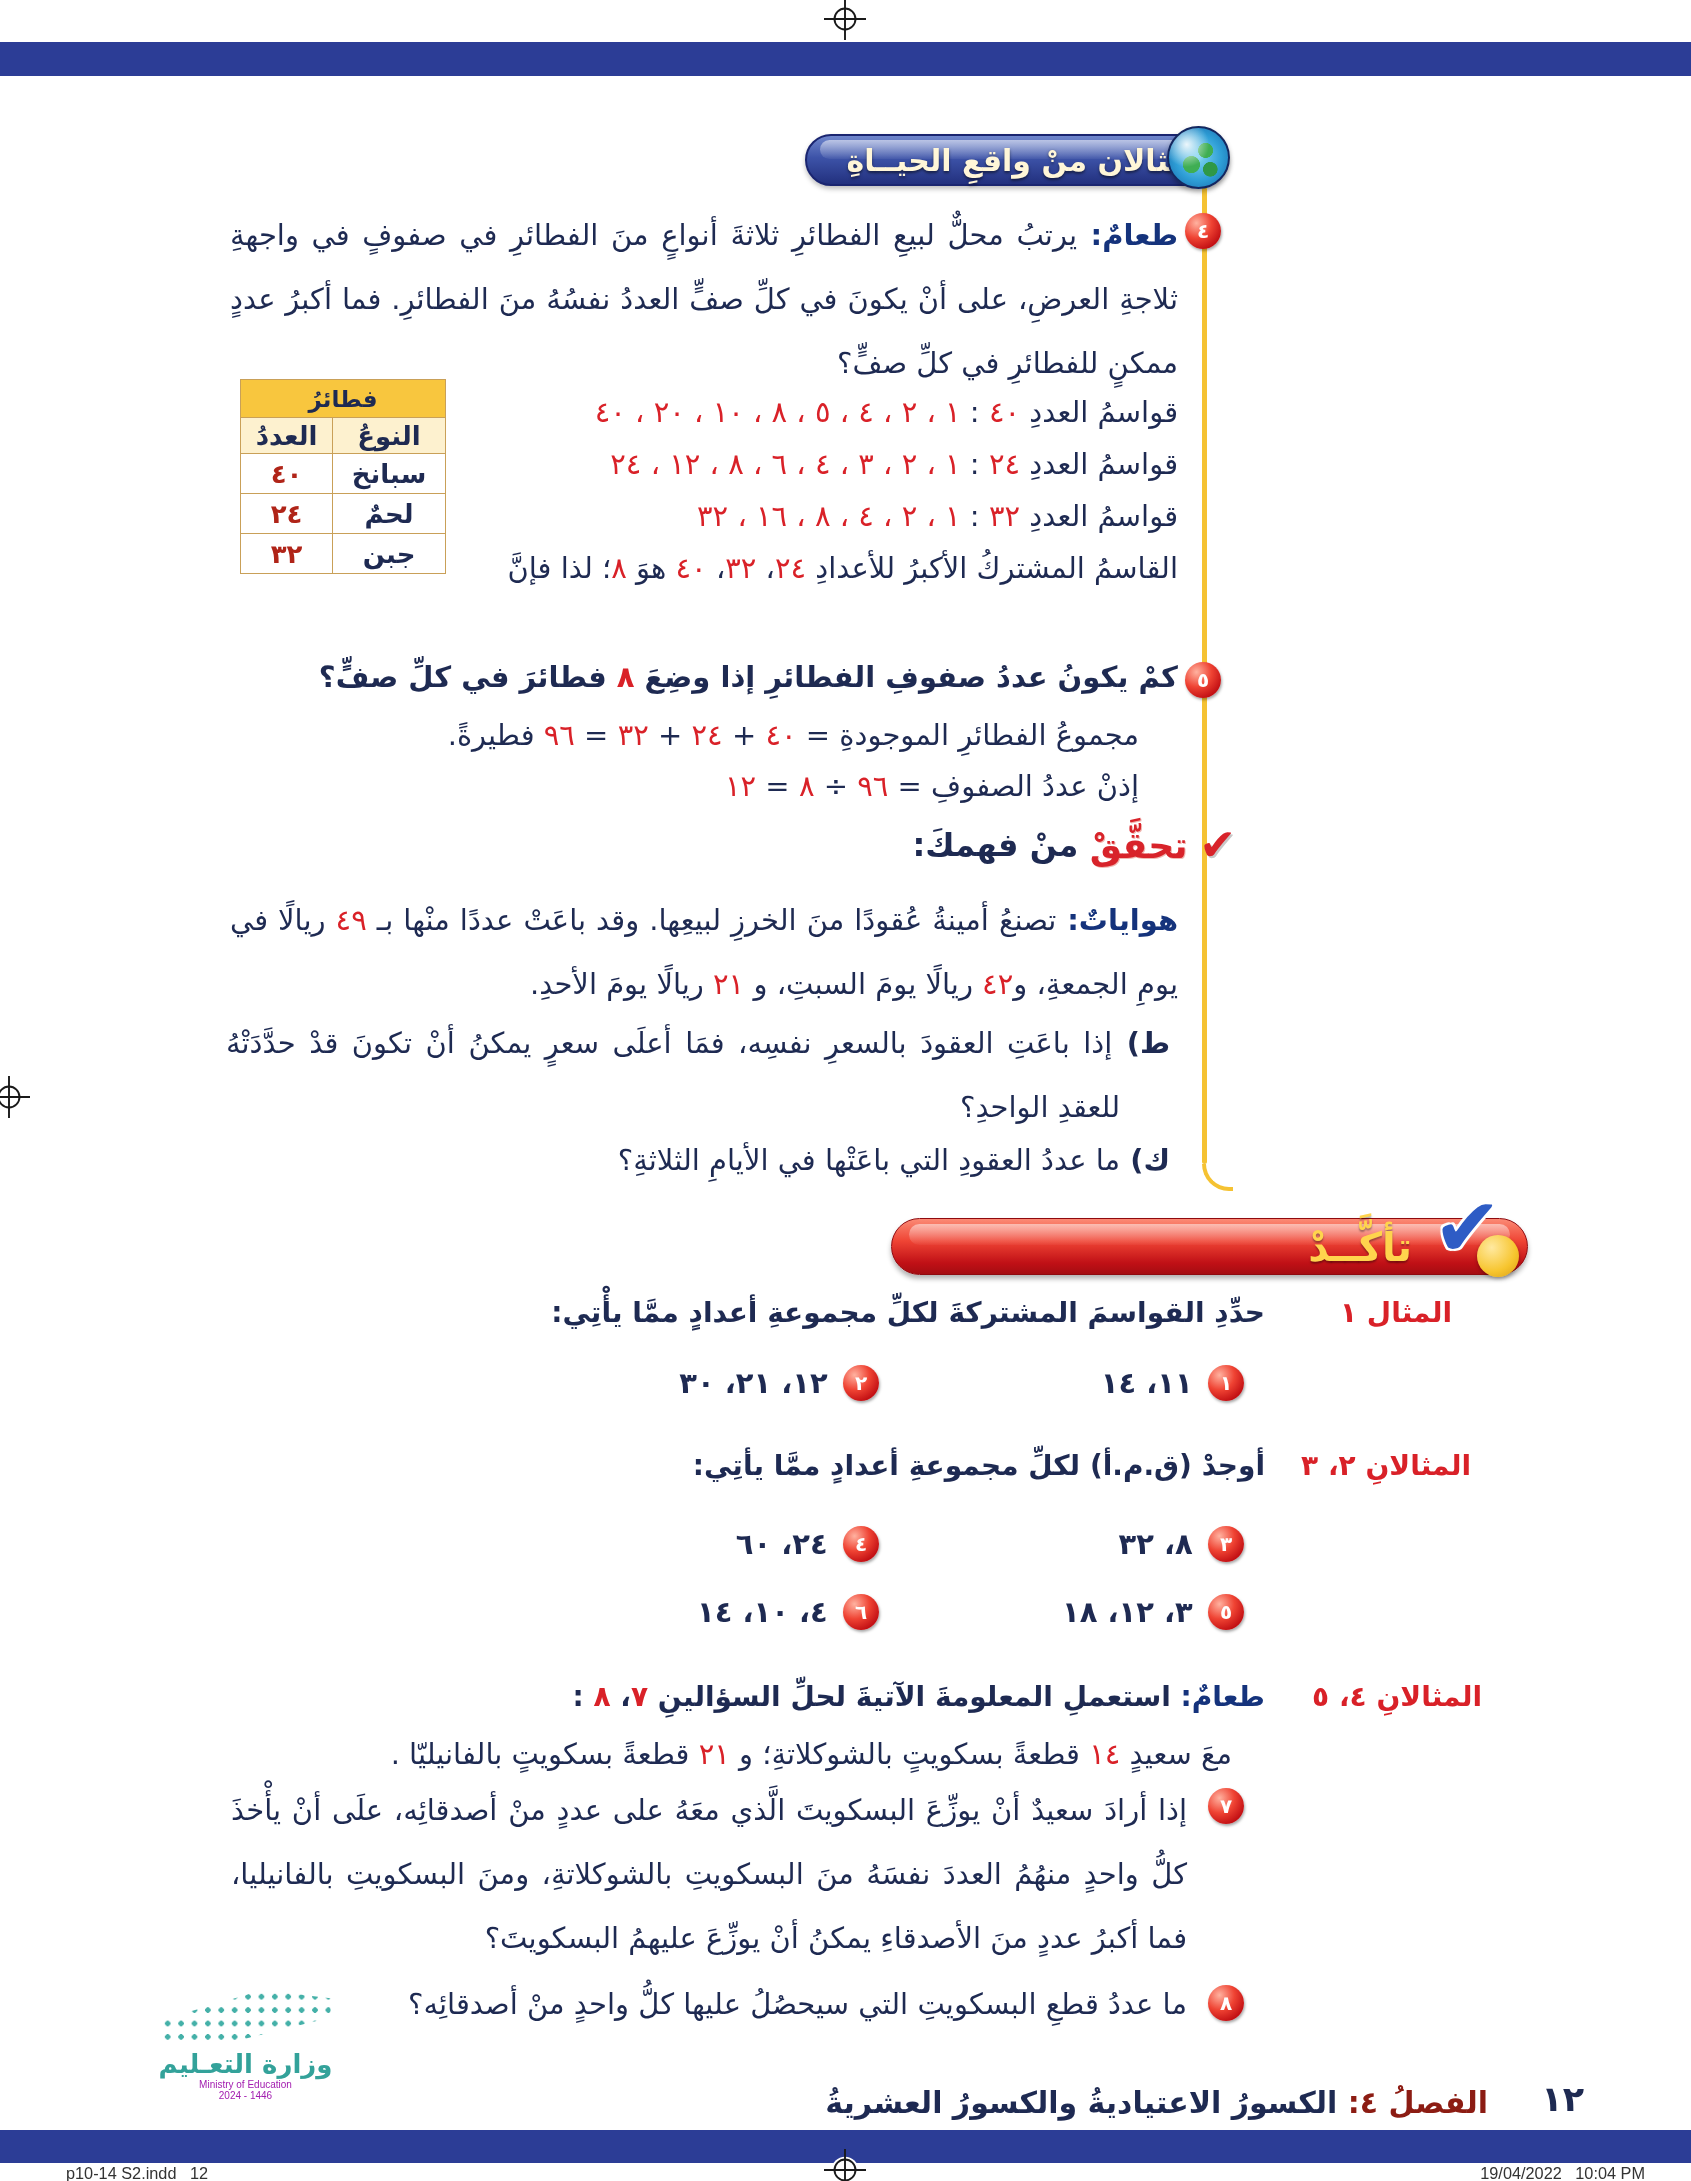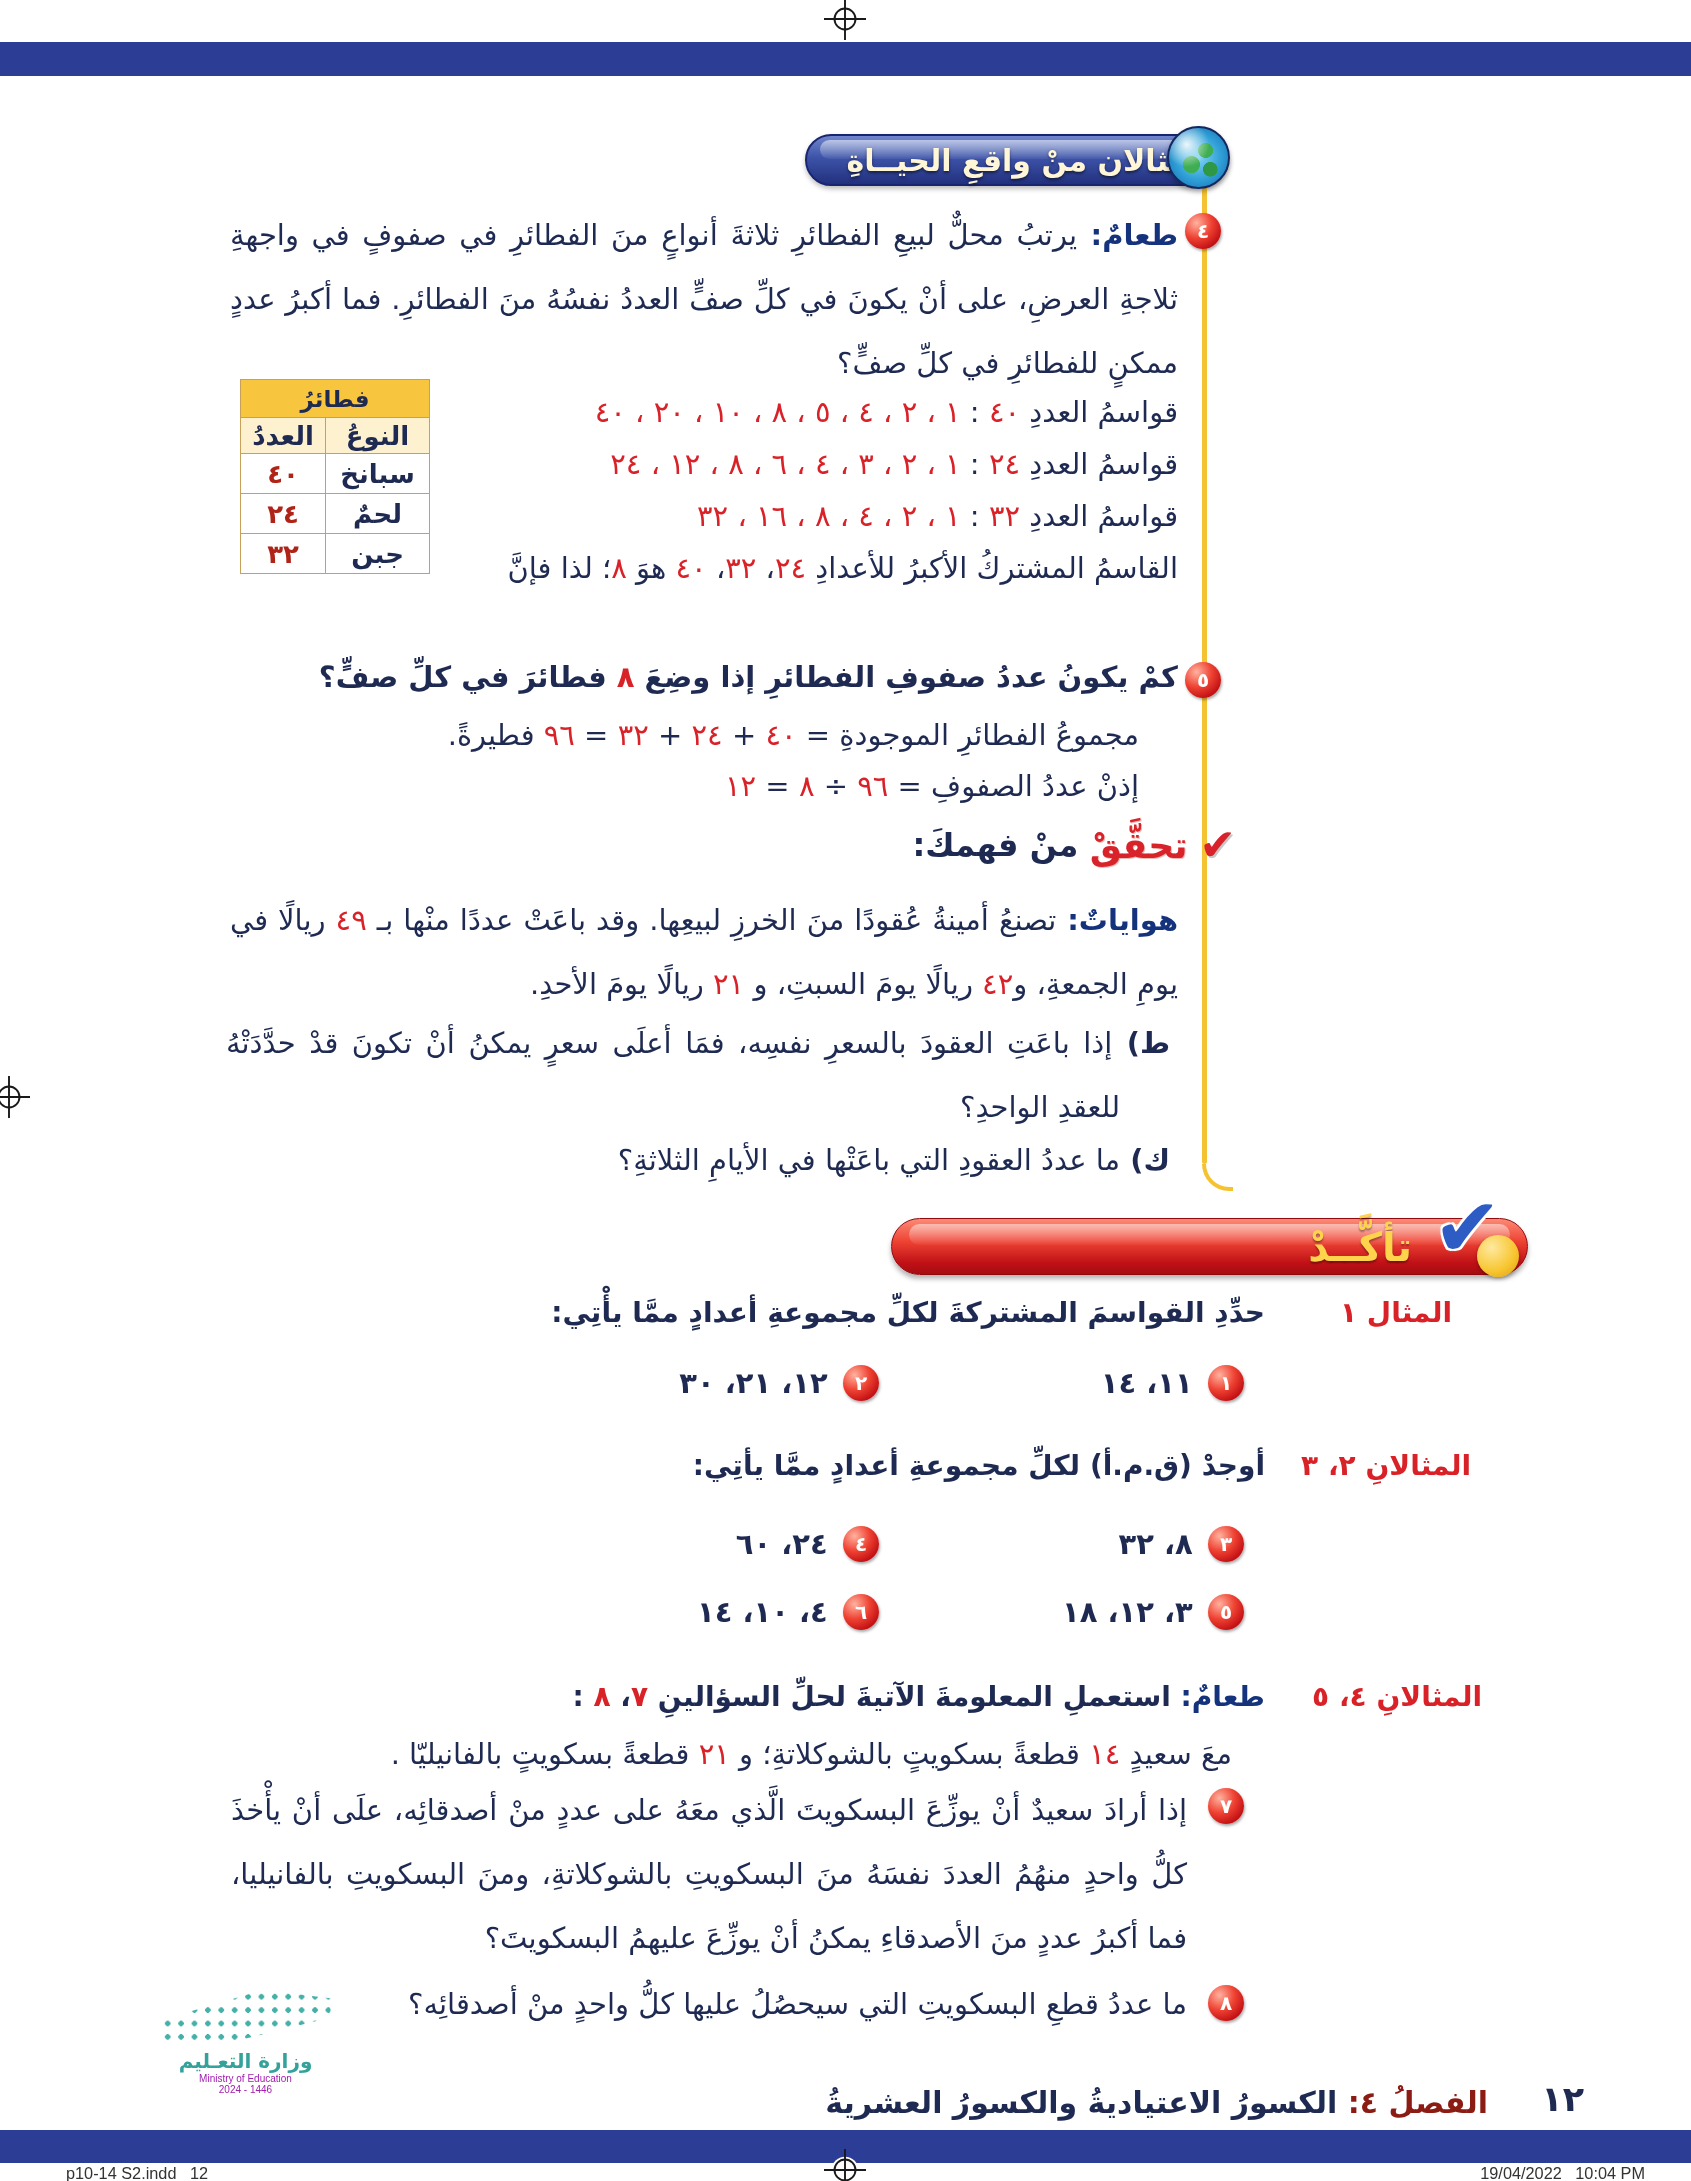--- a/index.html
+++ b/index.html
@@ -56,21 +56,21 @@
       radial-gradient(circle at 50% 50%, #7fd4f2 0%, #2e9ed6 55%, #1565a8 100%);
     border:2.9px solid #14275f; box-shadow:0 2.9px 5.7px rgba(0,0,0,.3);
   }
 
   #timeline { position:absolute; left:1203px; top:184px; width:4.8px; height:980px; background:#f5c232; border-radius:2.9px; }
   #timeline-tail {
     position:absolute; left:1203px; top:1164px; width:31px; height:27px;
     border-left:4.8px solid #f5c232; border-bottom:4.8px solid #f5c232; border-bottom-left-radius:27px;
   }
 
-  #pies-table { position:absolute; left:241px; top:379px; width:190px; border-collapse:collapse; background:#fff;border-radius:25px; }
+  #pies-table { position:absolute; left:241px; top:379px; width:206px; border-collapse:collapse; background:#fff;border-radius:25px; }
   #pies-table td { border:1.9px solid #c9a058; text-align:center; vertical-align:middle; font-size:26px; font-weight:bold; }
   #pies-table .tcap { background:#f8c63e; height:38px; font-size:23px; color:#1e2a52; }
   #pies-table .th  { background:#fdf1cf; height:36px; color:#1e2a52; }
   #pies-table .tname { height:40px; color:#1e2a52; width:113px; }
   #pies-table .tnum  { height:40px; color:#b02418; width:92px; }
 
   #divisors { position:absolute; right:513px; top:386px; }
   #divisors .line { }
 
   #checkhdr { position:absolute; right:455px; top:818px; height:54px; display:flex; align-items:center; gap:11.5px; z-index:6; }
@@ -106,21 +106,21 @@
   #footer-pagenum { position:absolute; right:107px; top:2072px; font-size:35px; font-weight:bold; line-height:54px; }
 
   #ministry { position:absolute; left:151px; top:1990px; width:191px; text-align:center; }
   #ministry-dots {
     width:170px; height:55px; margin:0 auto;
     background-image:radial-gradient(circle, #2fa79e 2.5px, transparent 2.9px);
     background-size:13.4px 13.4px;
     clip-path:polygon(0 100%, 0 55%, 60% 0, 100% 15%, 100% 50%, 35% 100%);
     opacity:.9;
   }
-  #ministry-ar { color:#33a29a; font-weight:bold; font-size:20px; margin-top:3.8px; }
+  #ministry-ar { color:#33a29a; font-weight:bold; font-size:26px; margin-top:3.8px; }
   #ministry-en, #ministry-years { color:#a21caf; font-size:10px; direction:ltr; font-family:"Liberation Sans", sans-serif; }
 
   .printtxt { position:absolute; top:2164px; font-size:16.3px; color:#333; direction:ltr; font-family:"Liberation Sans", sans-serif; white-space:pre; }
 </style>
 </head>
 <body>
 
 <div id="page">
 
   <div id="band-top" class="band"></div>

